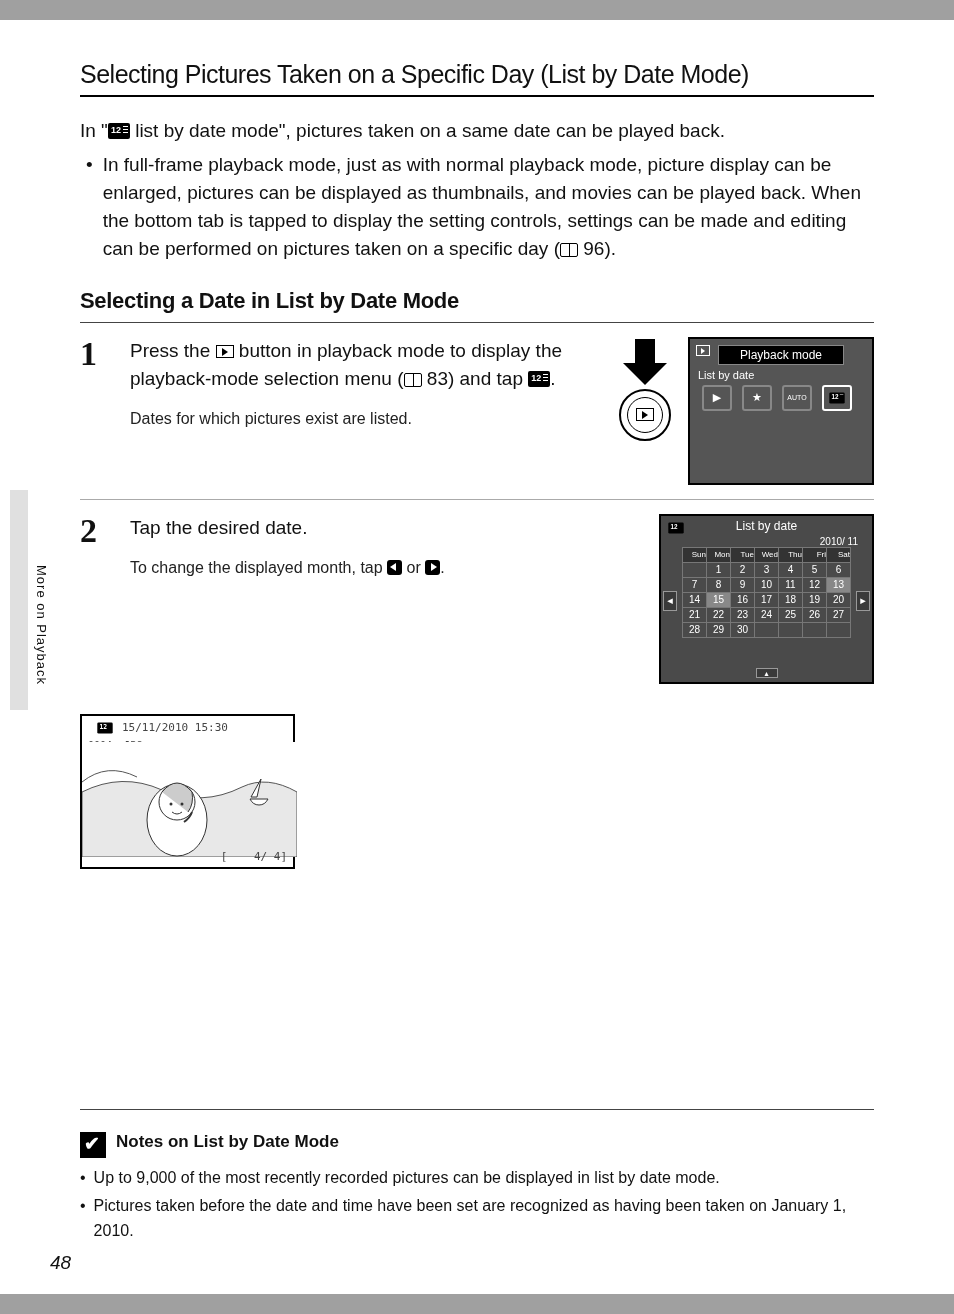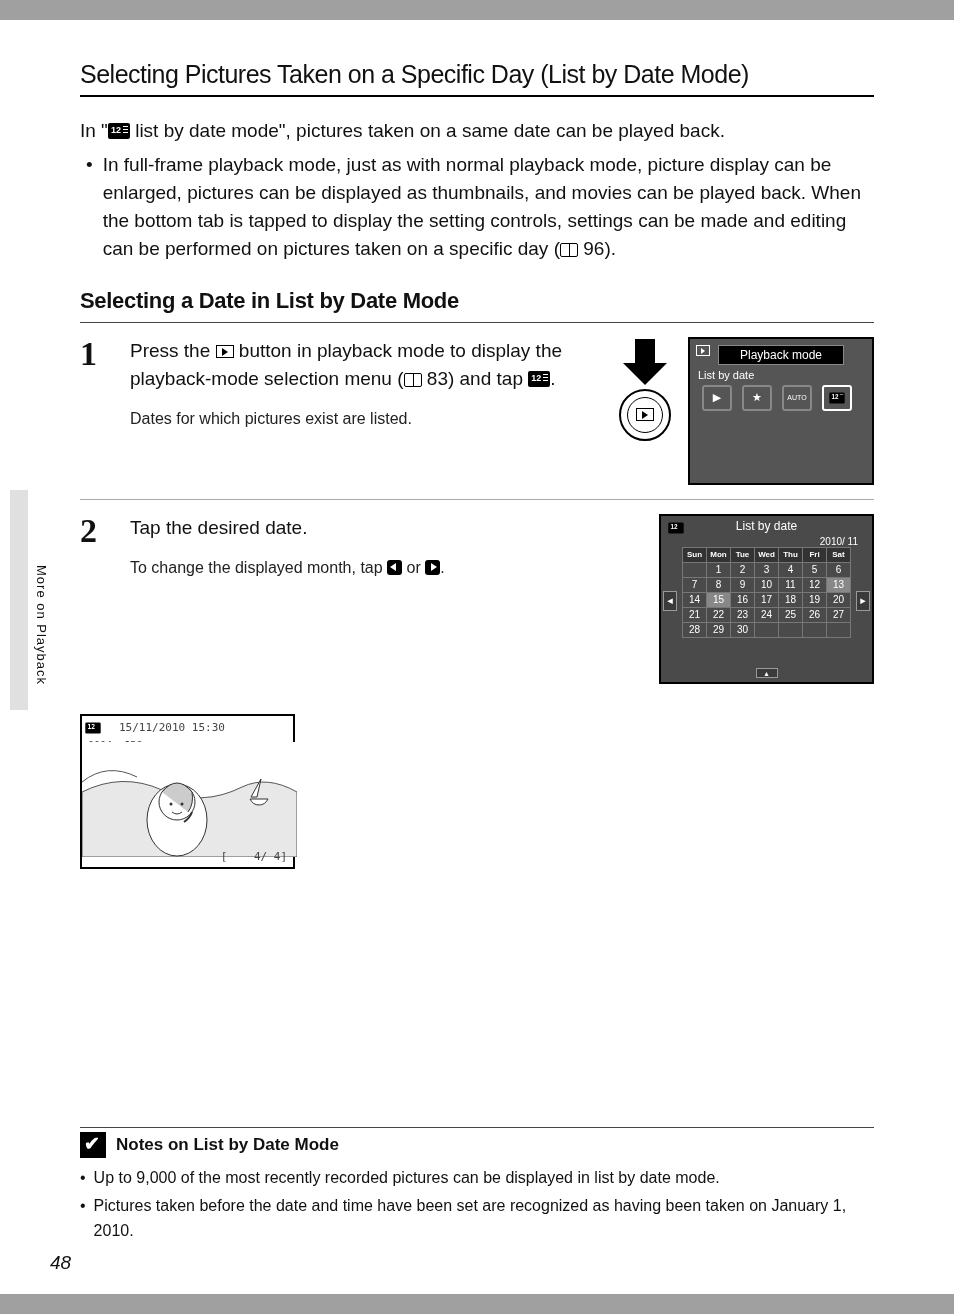--- a/index.html
+++ b/index.html
@@ -116,42 +116,42 @@
   .scr1 .row{display:flex; gap:10px; padding:0 12px;}
   .scr1 .opt{width:30px;height:26px;border:2px solid #888;display:flex;align-items:center;justify-content:center;border-radius:3px;}
   .scr1 .opt.sel{border-color:#fff;}
   .scr1 .pb{position:absolute; left:6px; top:6px; width:14px;height:11px;border:1px solid #fff;}
   .scr1 .pb::after{content:"";position:absolute;left:4px;top:2px;border-left:4px solid #fff;border-top:3px solid transparent;border-bottom:3px solid transparent;}
   .scr2 { width:215px; height:170px; position:relative; background:#4a4a4a;}
   .scr2 .ttl{text-align:center;font-size:12px;padding:3px 0;}
   .scr2 .ym{text-align:right;font-size:10px;padding:0 14px;}
   .scr2 table{border-collapse:collapse;margin:0 auto;font-size:10px;}
   .scr2 th,.scr2 td{border:1px solid #777;width:24px;height:15px;text-align:center;padding:0;}
-  .scr2 th{background:#333;font-weight:700;font-size:8px;}
+  .scr2 th{background:#333;font-weight:400;font-size:8px;text-align:right;}
   .scr2 .hl{background:#888;}
   .scr2 .nav{position:absolute;top:75px;width:14px;height:20px;border:1px solid #999;background:#3a3a3a;display:flex;align-items:center;justify-content:center;}
   .scr2 .nav.l{left:2px;} .scr2 .nav.r{right:2px;}
   .scr2 .corner{position:absolute;left:4px;top:4px;}
   .scr2 .btm{position:absolute;bottom:4px;left:50%;transform:translateX(-50%);width:22px;height:10px;border:1px solid #999;background:#3a3a3a;font-size:8px;text-align:center;}
   .scr3{width:215px;height:155px;background:#fff;color:#000;position:relative;}
-  .scr3 .top{display:flex;gap:15px;align-items:center;padding:4px 0;font-size:11px;color:#444;font-family:monospace;}
+  .scr3 .top{display:flex;gap:6px;align-items:center;padding:4px 12px;font-size:11px;color:#444;font-family:monospace;}
   .scr3 svg{position:absolute;left:0;top:26px;width:215px;height:115px;}
   .scr3 .star{position:absolute;right:0;top:34px;width:14px;height:26px;background:#888;color:#fff;font-size:11px;text-align:center;padding-top:4px;}
   .scr3 .cnt{position:absolute;right:6px;bottom:4px;font-size:11px;font-family:monospace;color:#444;}
   
   .arrowbtn{width:70px;display:flex;flex-direction:column;align-items:center;}
   .arrowbtn .shaft{width:20px;height:24px;background:#000;margin-top:2px;}
   .arrowbtn .head{width:0;height:0;border-left:22px solid transparent;border-right:22px solid transparent;border-top:22px solid #000;}
   .arrowbtn .btn{margin-top:4px;width:52px;height:52px;border:2px solid #000;border-radius:50%;display:flex;align-items:center;justify-content:center;}
   .arrowbtn .btn-in{width:36px;height:36px;border:1.5px solid #000;border-radius:50%;display:flex;align-items:center;justify-content:center;}
   .notes {
     margin: 0 80px 0 80px;
     position:absolute; bottom:50px; left:0; right:0;
   }
-  .notes .nh{display:flex;gap:10px;align-items:center;border-top:1px solid #444;padding-top:4px;}
+  .notes .nh{display:flex;gap:10px;align-items:flex-start;border-top:1px solid #444;padding-top:22px;}
   .notes .nh b{font-size:17px;}
   .notes ul{list-style:none;margin-top:8px;font-size:16px;line-height:1.55;}
   .notes li{display:flex;gap:8px;margin-top:4px;}
   .after-step2{margin:16px 80px 0 80px;display:flex;gap:20px;}
   .after-step2 .txt{flex:1 1 auto;font-size:16px;line-height:1.55;padding-left:50px;}
 </style>
 </head>
 <body>
 
 <div class="gray-strip"></div>

